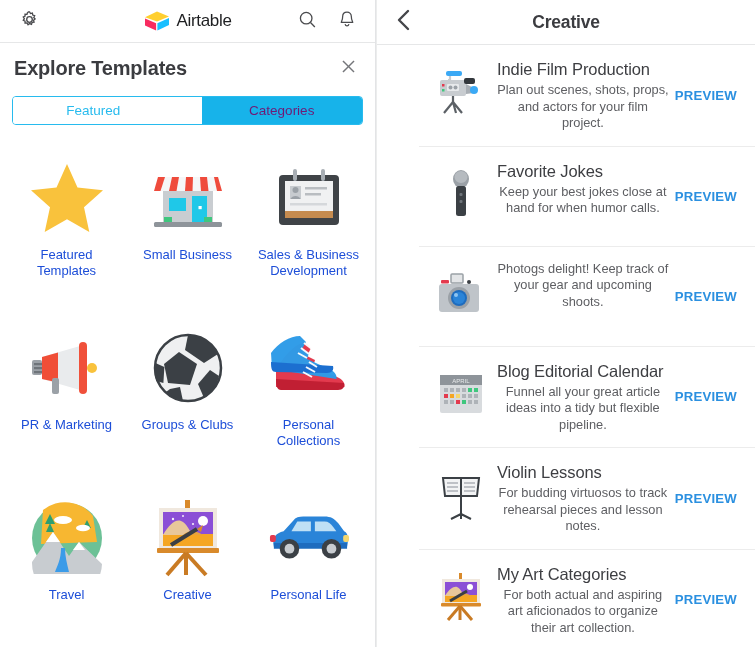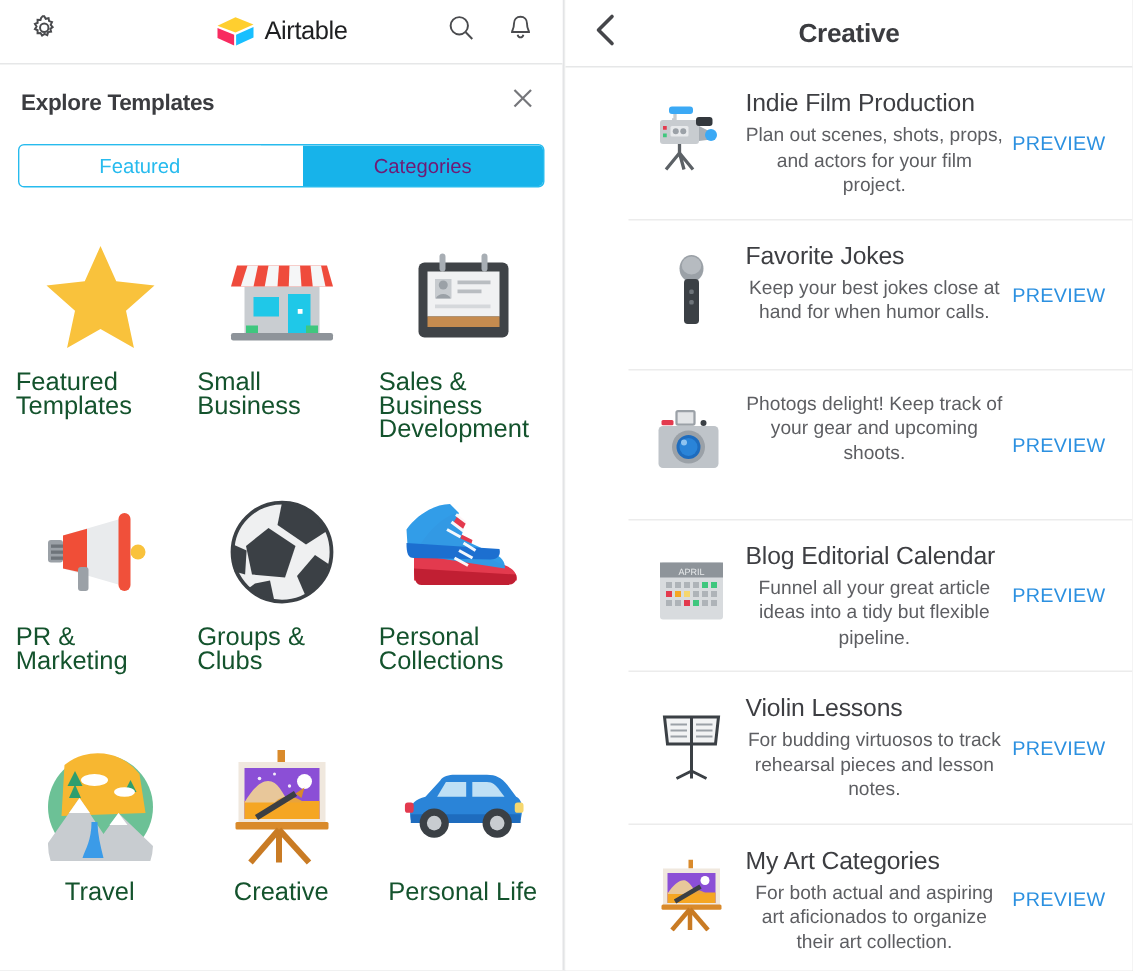--- a/index.html
+++ b/index.html
@@ -61,21 +61,21 @@
   .icon-btn { width: 24px; height: 24px; display:flex; align-items:center; justify-content:center; }
 
   .explore-head {
     height: 50px;
     min-height: 50px;
     display: flex;
     align-items: center;
     padding: 0 14px 0 14px;
   }
   .explore-title {
-    font-size: 15px;
+    font-size: 20px;
     font-weight: 700;
     color: #3b3c40;
     letter-spacing: -0.2px;
   }
   .close-x { margin-left: auto; width: 26px; height: 26px; display:flex; align-items:center; justify-content:center; }
 
   .segmented {
     margin: 3px 12px 0 12px;
     height: 29px;
     border: 1px solid #27bbee;
@@ -118,24 +118,24 @@
   .cat-art {
     width: 82px;
     height: 82px;
     display: flex;
     align-items: center;
     justify-content: center;
     margin-bottom: 8px;
   }
   .cat-art svg { display: block; }
   .cat-label {
-    font-size: 17px;
+    font-size: 13px;
     line-height: 15.5px;
-    color: #14532d;
-    text-align: left;
+    color: #1d4ed8;
+    text-align: center;
     max-width: 112px;
   }
 
   
   .right-panel {
     width: 378px;
     height: 647px;
     background: #ffffff;
     display: flex;
     flex-direction: column;
@@ -199,21 +199,21 @@
   }
   .tpl-desc {
     font-size: 12.8px;
     line-height: 16.5px;
     color: #5d5e62;
     max-width: 185px;
     text-align: center;
   }
   .preview-link {
     font-size: 13.2px;
-    font-weight: 400;
+    font-weight: 700;
     color: #2b90e0;
     letter-spacing: 0.2px;
     white-space: nowrap;
     align-self: center;
     padding: 4px 6px 4px 0;
   }
 </style>
 </head>
 <body>
 

